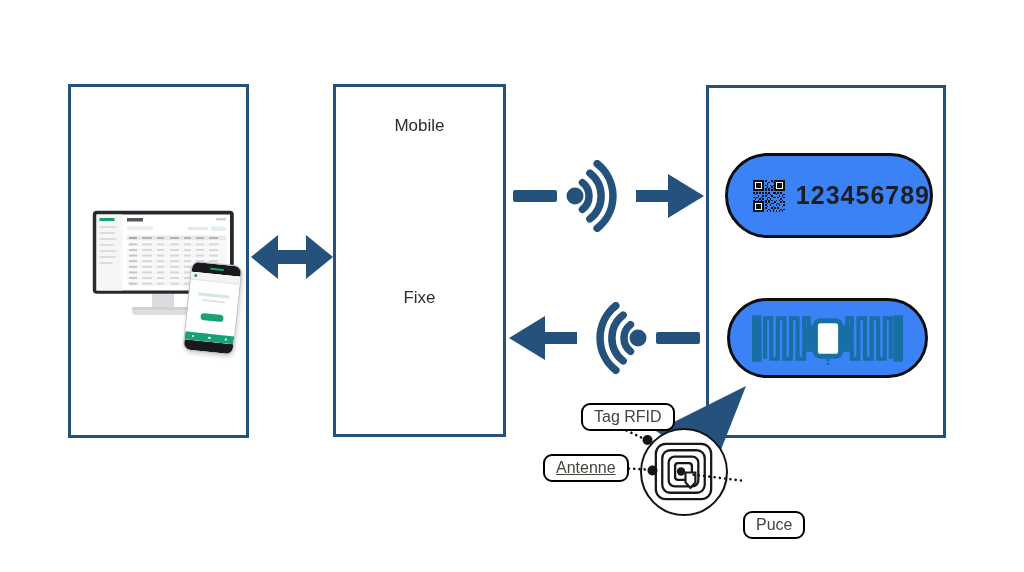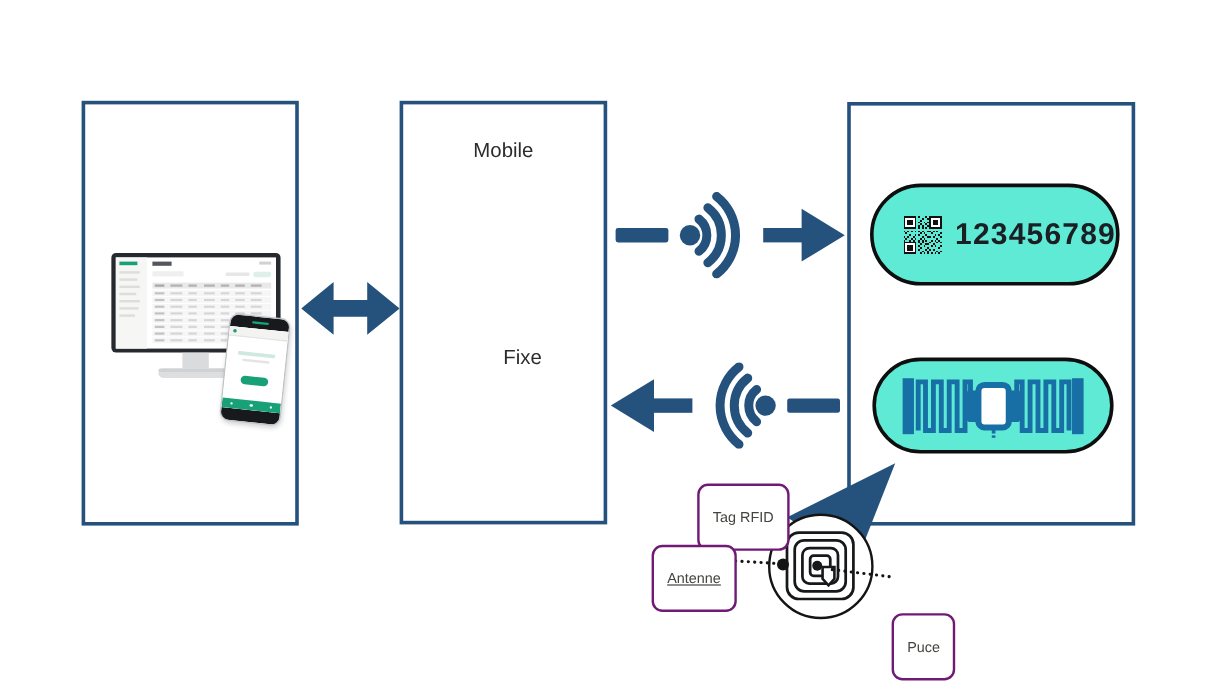--- a/index.html
+++ b/index.html
@@ -4,30 +4,30 @@
 <style>
   html,body{margin:0;padding:0;background:#fff;}
   .stage{position:relative;width:948px;height:572px;background:#ffffff;overflow:hidden;
          font-family:"Liberation Sans",sans-serif;}
   .panel{position:absolute;border:3px solid #24527d;background:#fff;box-sizing:border-box;z-index:1;}
   #panel-software{left:68px;top:84px;width:181px;height:354px;}
   #panel-readers{left:333px;top:84px;width:173px;height:353px;}
   #panel-tags{left:706px;top:85px;width:240px;height:353px;}
   .device-label{position:absolute;left:333px;width:173px;text-align:center;font-size:17px;color:#2c2c2c;z-index:2;}
   #label-mobile{top:116px;}
-  #label-fixe{top:288px;padding-left:16px;}
+  #label-fixe{top:288px;}
   .abs{position:absolute;}
-  .pill{position:absolute;border:3.5px solid #0e0e0e;background:#5eead4;box-sizing:border-box;
+  .pill{position:absolute;border:3.5px solid #0e0e0e;background:#3b82f6;box-sizing:border-box;
         display:flex;align-items:center;z-index:3;}
   #pill-barcode{left:725px;top:153px;width:208px;height:85px;border-radius:44px;}
   #pill-inlay{left:727px;top:298px;width:201px;height:80px;border-radius:40px;justify-content:center;}
   .barcode-text{font-size:25px;font-weight:bold;color:#1b1f24;letter-spacing:1px;margin-left:11px;}
   #qr{margin-left:25px;}
-  .callout-label{position:absolute;border:2px solid #701a75;border-radius:9px;background:#fff;
-        font-size:12px;color:#45443e;padding:19px 11px;z-index:6;white-space:nowrap;}
+  .callout-label{position:absolute;border:2px solid #000000;border-radius:9px;background:#fff;
+        font-size:16px;color:#45443e;padding:3px 11px;z-index:6;white-space:nowrap;}
   #callout-tag{left:581px;top:403px;}
   #callout-antenna{left:543px;top:454px;text-decoration:underline;}
   #callout-chip{left:743px;top:468px;margin-top:43px;}
   #magnifier-circle{position:absolute;left:640px;top:428px;width:88px;height:88px;border-radius:50%;
         background:#fff;border:2.5px solid #141414;box-sizing:border-box;z-index:4;}
   #wedge{position:absolute;left:650px;top:378px;z-index:2;}
   #connector-overlay{position:absolute;left:0;top:0;z-index:5;pointer-events:none;}
   .signal{position:absolute;z-index:2;}
   #signal-out{left:508px;top:160px;}
   #signal-in{left:505px;top:302px;}

